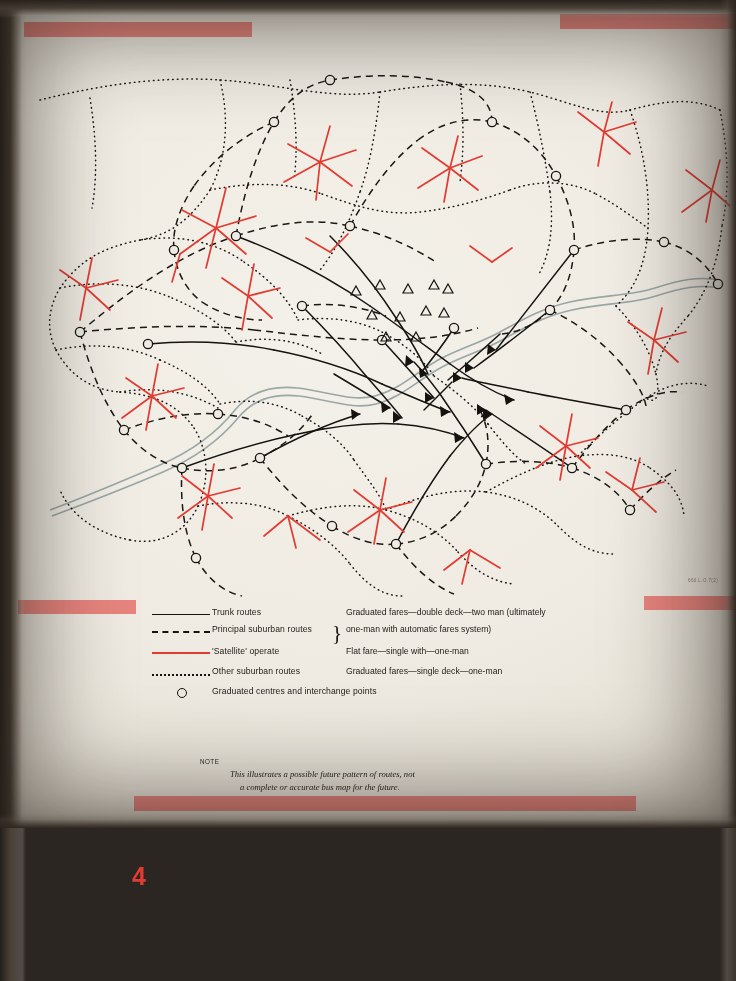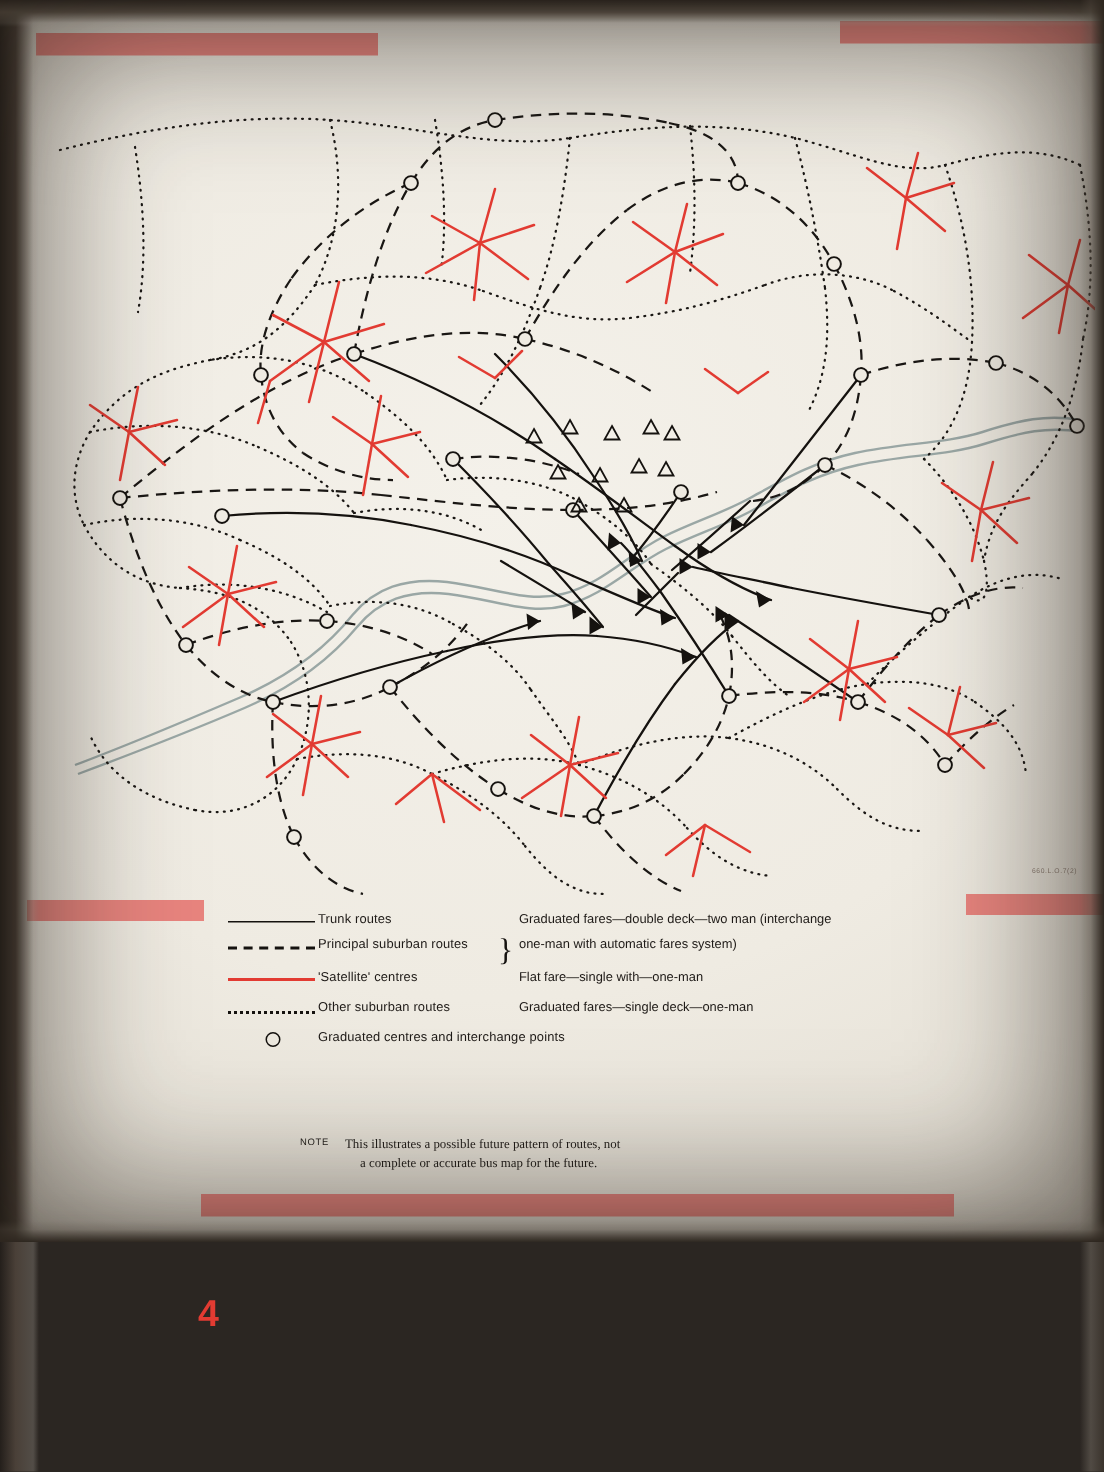--- a/index.html
+++ b/index.html
@@ -197,22 +197,23 @@
     width: 400px;
   }
   #note-tag {
     position: absolute;
     left: 0; top: 2px;
     font-size: 6.3px;
     letter-spacing: 0.45px;
   }
   #note-text {
     position: absolute;
-    left: 30px; top: 0;
+    left: 30px; top: 12px;
     font-size: 8.6px;
+    font-style: italic;
     font-family: "Liberation Serif", serif;
     line-height: 12.5px;
     color: #1e1a17;
   }
 
   
   #caption {
     position: absolute;
     left: 132px; top: 862px;
     display: flex;
@@ -562,37 +563,37 @@
 
   <div id="map-credit">660.L.O.7(2)</div>
 
   <div id="legend">
 
     <div class="legend-row">
       <div class="lg-key">
           <span class="k-solid"></span>
         </div>
       <div class="lg-label">Trunk routes</div>
-      <div class="lg-fare">Graduated fares—double deck—two man (interchange</div>
+      <div class="lg-fare">Graduated fares—double deck—two man (ultimately</div>
     </div>
 
     <div class="legend-row">
       <div class="lg-key">
           <span class="k-dashed"></span>
         </div>
       <div class="lg-label">Principal suburban routes</div>
       <div class="lg-fare">one-man with automatic fares system)</div>
       <div class="brace">}</div>
     </div>
 
     <div class="legend-row" style="height:22px">
       <div class="lg-key" style="top:4px">
           <span class="k-red"></span>
         </div>
-      <div class="lg-label" style="top:6px">'Satellite' centres</div>
+      <div class="lg-label" style="top:6px">'Satellite' operate</div>
       <div class="lg-fare" style="top:6px">Flat fare—single with—one-man</div>
     </div>
 
     <div class="legend-row" style="height:20px">
       <div class="lg-key" style="top:3px">
           <span class="k-dotted"></span>
         </div>
       <div class="lg-label" style="top:4px">Other suburban routes</div>
       <div class="lg-fare" style="top:4px">Graduated fares—single deck—one-man</div>
     </div>

